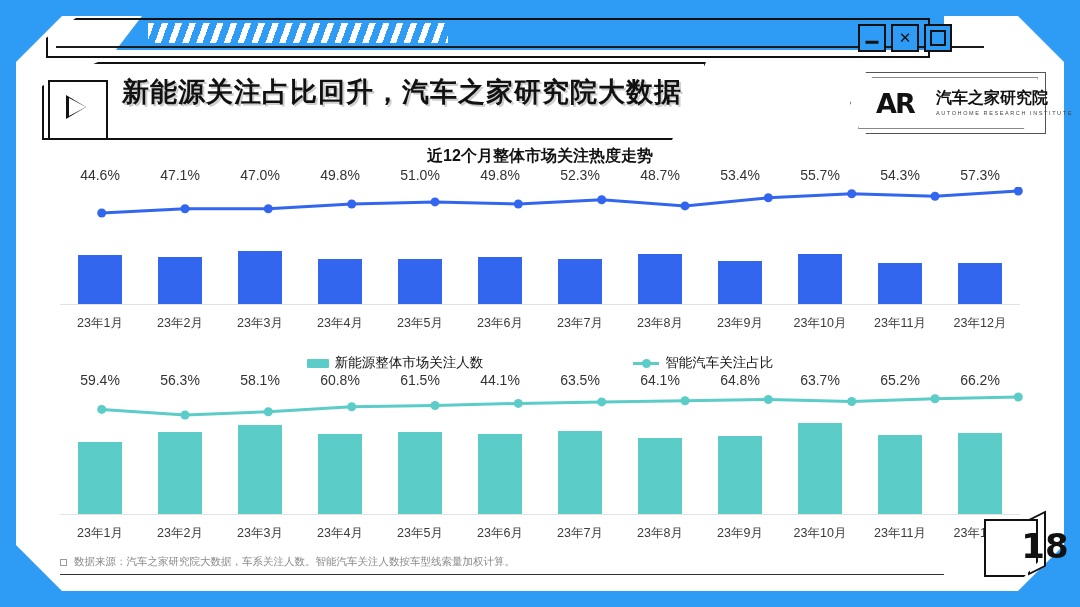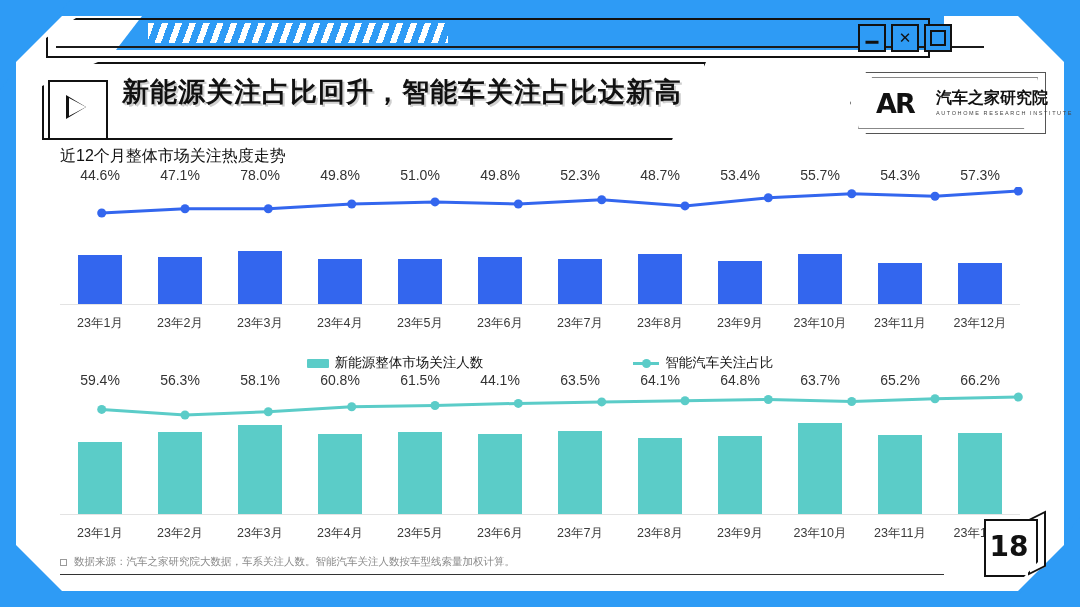--- a/index.html
+++ b/index.html
@@ -66,21 +66,21 @@
   
   .wincontrols{position:absolute;right:112px;top:8px;display:flex;gap:5px;}
   .wc{width:24px;height:24px;border:2.5px solid #111;background:#2E9BF5;position:relative;}
   .wc .gl{position:absolute;left:50%;top:50%;transform:translate(-50%,-50%);color:#111;font-size:15px;
      line-height:1;font-family:"DejaVu Sans",sans-serif;}
   .wc-min .gl{top:68%;width:13px;height:2.5px;background:#111;transform:translate(-50%,-50%);}
   .wc-max .gl{width:12px;height:12px;border:2.5px solid #111;transform:translate(-50%,-50%);}
 
   
   .chartarea{position:absolute;left:44px;top:128px;right:44px;height:410px;}
-  .chart-title{font-size:16px;font-weight:normal;color:#111;margin:0;padding-top:2px;}
+  .chart-title{text-align:center;font-size:16px;font-weight:bold;color:#111;margin:0;padding-top:2px;}
   .legend{display:flex;justify-content:center;gap:150px;margin-top:10px;font-size:13.5px;color:#111;}
   .legend-item{display:flex;align-items:center;gap:6px;}
   .lg-bar{width:22px;height:9px;border-radius:1px;}
   .lg-line{width:26px;height:3px;position:relative;}
   .lg-line .dot{position:absolute;left:9px;top:-3px;width:9px;height:9px;border-radius:50%;}
 
   .plot{position:relative;margin-top:4px;}
   .plot-top{height:118px;}
   .plot-bot{height:123px;}
   .bars{position:absolute;left:0;right:0;bottom:0;height:100%;display:flex;align-items:flex-end;}
@@ -98,21 +98,21 @@
   .fn-sq{width:5px;height:5px;border:1px solid #9a9a9a;flex:0 0 auto;}
   .fn-line{position:absolute;left:44px;bottom:16px;right:120px;height:1.5px;background:#333;}
 
   
   .pagenum{position:absolute;right:18px;bottom:14px;width:62px;height:62px;}
   .pn-face{position:absolute;left:0;top:4px;width:50px;height:54px;border:2.5px solid #111;background:#fff;
      clip-path:polygon(0 0,100% 0,100% 74%,74% 100%,0 100%);}
   .pn-side{position:absolute;left:44px;top:0;width:14px;height:52px;border:2.5px solid #111;background:#fff;
      transform:skewY(-26deg);}
   .pn-txt{position:absolute;left:0;top:4px;width:50px;height:54px;display:flex;align-items:center;
-     justify-content:center;font-size:28px;font-weight:bold;color:#111;font-family:"DejaVu Sans",sans-serif;}
+     justify-content:center;font-size:34px;font-weight:bold;color:#111;font-family:"DejaVu Sans",sans-serif;padding-left:36px;}
 </style>
 </head>
 <body>
 
 <div class="slide">
   <div class="wedge w-tl"></div>
   <div class="wedge w-br"></div>
 
   <div class="inner">
     <div class="cut cut-tl"></div>
@@ -138,38 +138,38 @@
           <span class="gl"></span>
         </div>
     </div>
 
     <div class="titlewrap">
       <div class="titlebox-sh"></div>
       <div class="titlebox"></div>
       <div class="playbox"></div>
       <div class="playtri"></div>
     </div>
-    <div class="slide-title">新能源关注占比回升，智能车关注占比达新高</div>
+    <div class="slide-title">新能源关注占比回升，汽车之家研究院大数据</div>
 
     <div class="logowrap">
       <div class="logo-hex"></div>
       <div class="logo-hex2"></div>
       <div class="logo-ar">AR</div>
       <div class="logo-cn">汽车之家研究院</div>
       <div class="logo-en">AUTOHOME  RESEARCH  INSTITUTE</div>
     </div>
 
     <div class="chartarea">
       <div class="chart-title">近12个月整体市场关注热度走势</div>
 
 
       <div class="valrow" id="vals-top">
           <div>44.6%</div>
           <div>47.1%</div>
-          <div>78.0%</div>
+          <div>47.0%</div>
           <div>49.8%</div>
           <div>51.0%</div>
           <div>49.8%</div>
           <div>52.3%</div>
           <div>48.7%</div>
           <div>53.4%</div>
           <div>55.7%</div>
           <div>54.3%</div>
           <div>57.3%</div>
         </div>

